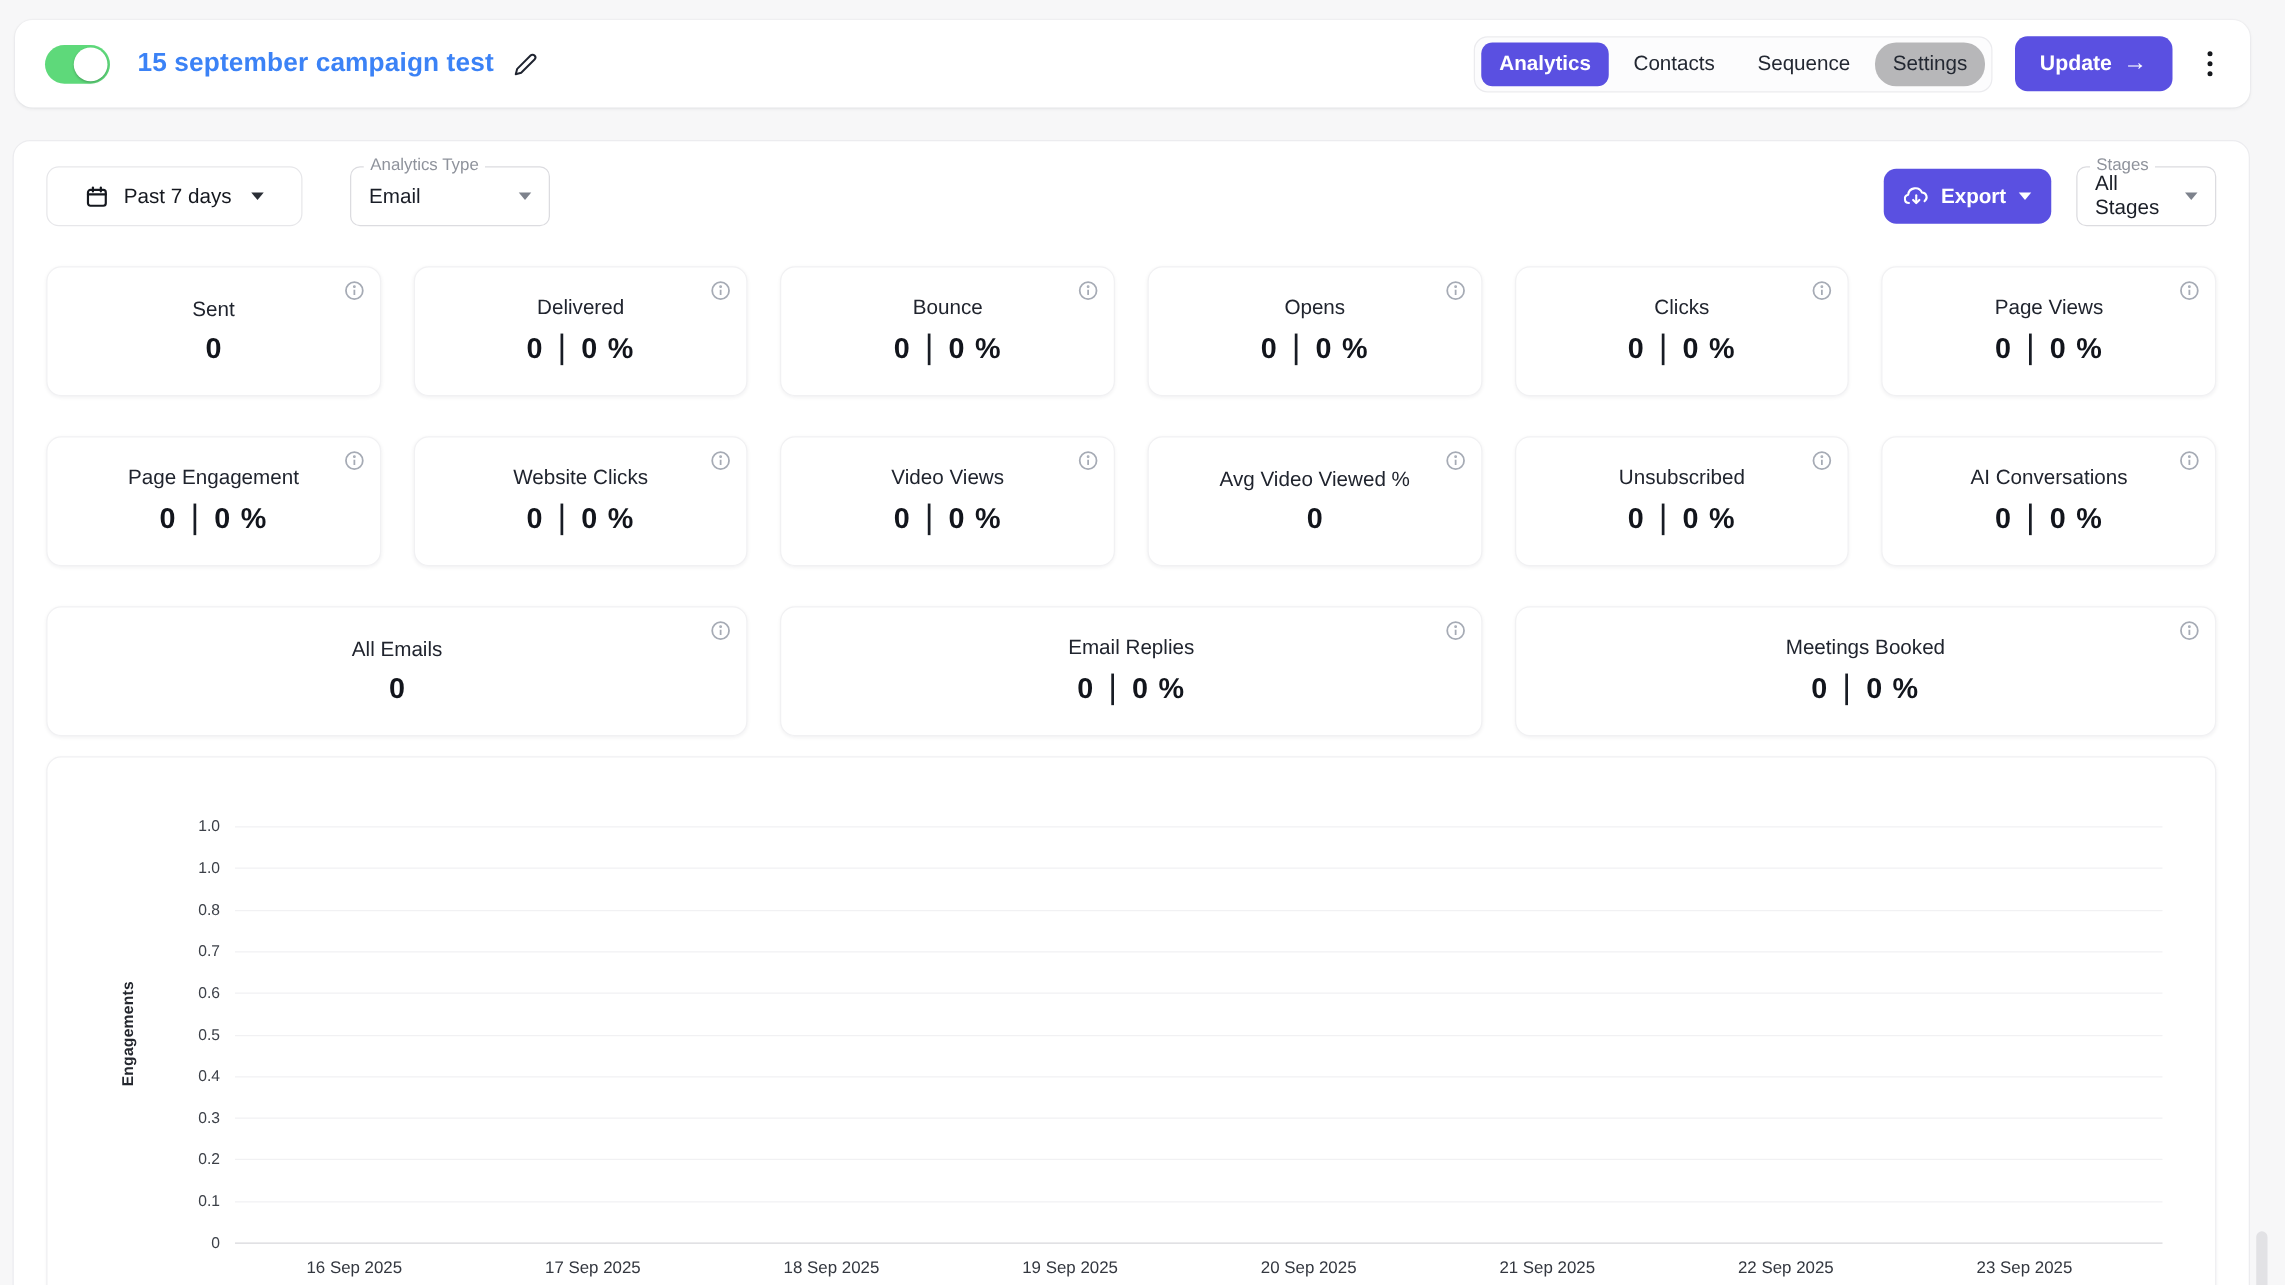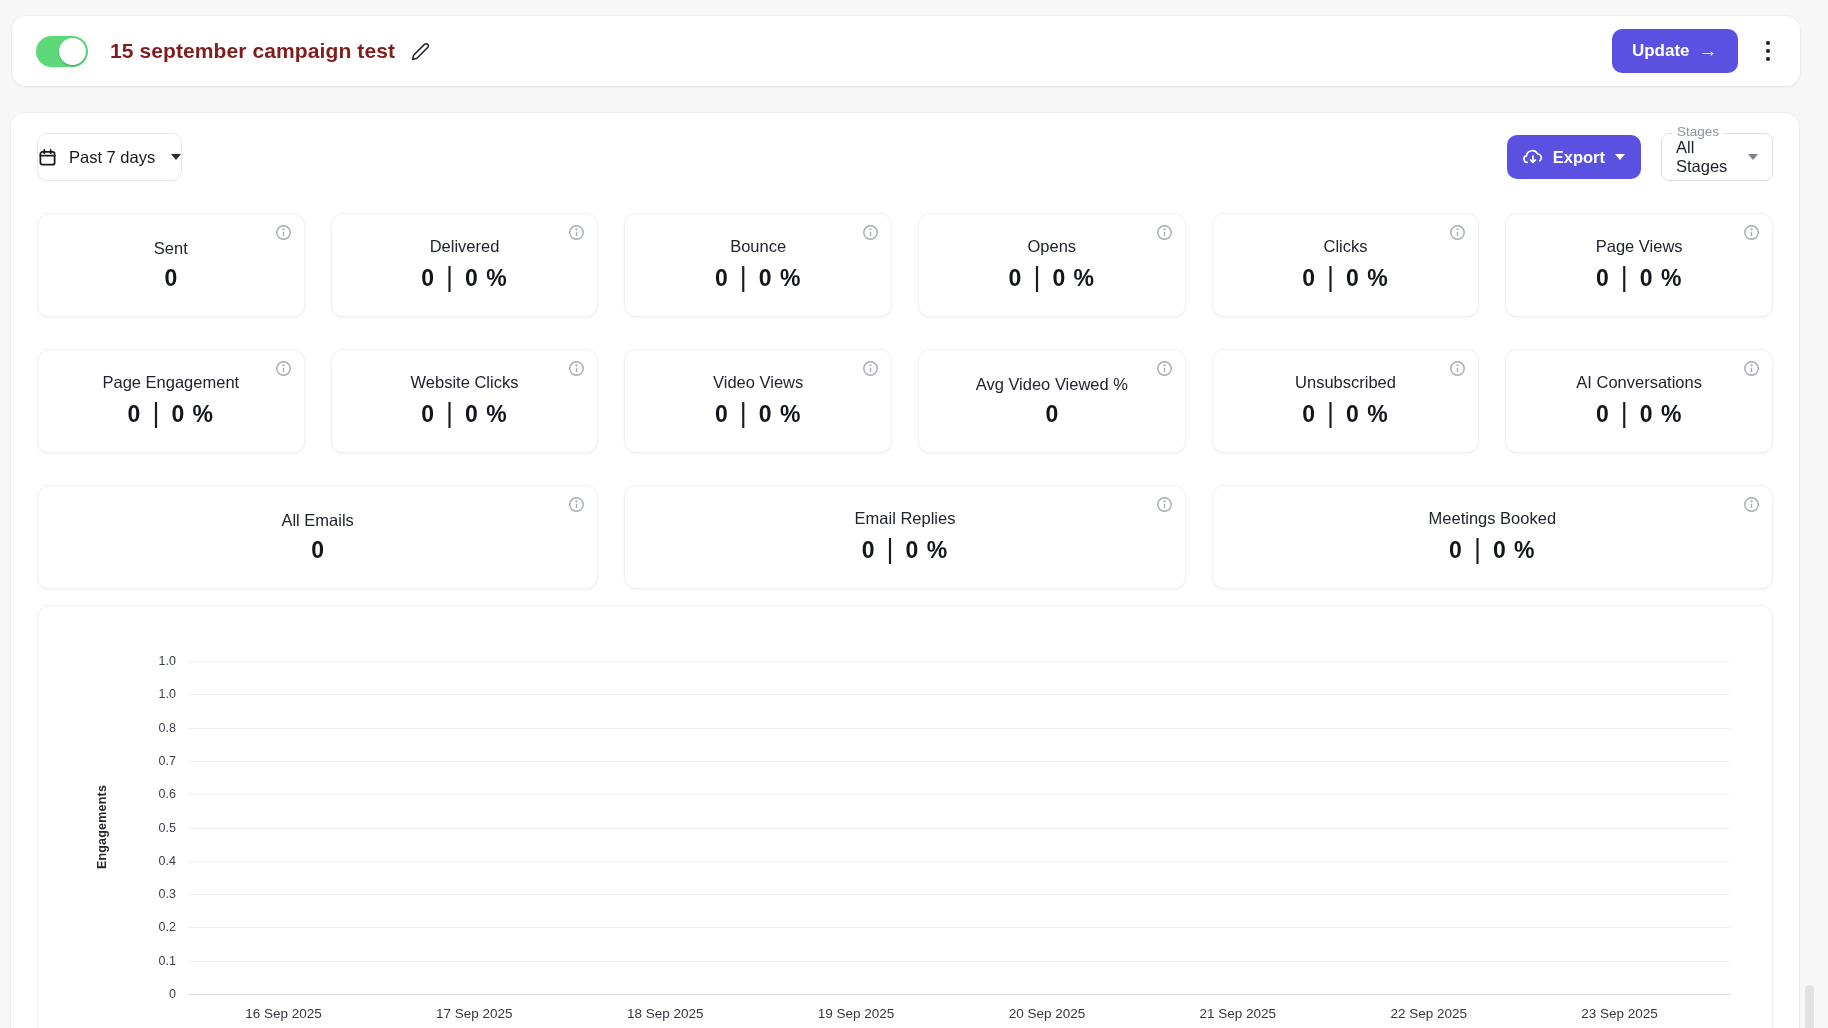--- a/index.html
+++ b/index.html
@@ -18,21 +18,21 @@
     display:flex; align-items:center; padding:0 24px;
   }
   .toggle {
     width:52px; height:31px; border-radius:16px; background:#5ed97a;
     position:relative; flex:0 0 auto; cursor:pointer;
   }
   .toggle .knob {
     position:absolute; top:2px; right:2px; width:27px; height:27px;
     border-radius:50%; background:#fff; box-shadow:0 1px 2px rgba(0,0,0,.25);
   }
-  .campaign-title { font-size:21px; font-weight:700; color:#7f1d1d; margin-left:22px; letter-spacing:.1px; }
+  .campaign-title { font-size:21px; font-weight:700; color:#3b82f6; margin-left:22px; letter-spacing:.1px; }
   .edit-icon { margin-left:16px; display:flex; cursor:pointer; color:#1f2430; }
   .header-spacer { flex:1; }
   .tab-group {
     display:flex; align-items:center; gap:6px;
     background:#fcfcfd; border:1px solid #ebebee; border-radius:11px; padding:4px 5px;
   }
   .tab { font-size:16.5px; padding:8px 14px; border-radius:9px; cursor:pointer; color:#232832; font-weight:500; white-space:nowrap; }
   .tab.active { background:#5a50e1; color:#fff; font-weight:700; }
   .tab.hovered { background:#b7b7b9; border-radius:17px; }
   .update-btn {
@@ -45,21 +45,21 @@
   .kebab i { width:4.5px; height:4.5px; border-radius:50%; background:#16181d; }
 
   
   .panel {
     position:absolute; left:10px; top:112px; width:1790px; height:990px;
     background:#fff; border:1px solid #ececef; border-radius:14px;
     padding:18px 26px;
   }
   .filter-row { display:flex; align-items:center; height:48px; margin-top:2px; }
   .date-btn {
-    display:flex; align-items:center; gap:12px; height:48px; padding:0 0;
+    display:flex; align-items:center; gap:12px; height:48px; padding:0 30px;
     border:1px solid #e7e7ea; border-radius:10px; background:#fff; cursor:pointer;
     font-family:inherit; font-size:16.5px; color:#15181f; font-weight:500;
   }
   .caret-down { width:0; height:0; border-left:5.5px solid transparent; border-right:5.5px solid transparent; border-top:6.5px solid currentColor; display:inline-block; }
   .date-btn .caret-down { margin-left:4px; color:#2a2e36; }
   .outlined-select {
     position:relative; height:48px; border:1px solid #dcdce0; border-radius:8px;
     display:flex; align-items:center; padding:0 14px; cursor:pointer; background:#fff;
   }
   .outlined-select .float-label {
@@ -123,20 +123,26 @@
   <div class="toggle">
     <div class="knob"></div>
   </div>
   <div class="campaign-title">15 september campaign test</div>
   <span class="edit-icon">
     <svg width="19" height="19" viewBox="0 0 24 24" fill="none" stroke="currentColor" stroke-width="2" stroke-linecap="round" stroke-linejoin="round">
       <path d="M17 3a2.8 2.8 0 1 1 4 4L7.5 20.5 2 22l1.5-5.5L17 3z"></path>
     </svg>
   </span>
   <div class="header-spacer"></div>
+  <div class="tab-group">
+    <div class="tab active">Analytics</div>
+    <div class="tab">Contacts</div>
+    <div class="tab">Sequence</div>
+    <div class="tab hovered">Settings</div>
+  </div>
   <button class="update-btn">
     <span>Update</span>
     <span class="update-arrow">→</span>
   </button>
   <div class="kebab">
       <i></i>
       <i></i>
       <i></i>
     </div>
 </div>
@@ -150,20 +156,25 @@
           <rect x="3" y="5" width="18" height="16" rx="2.5"></rect>
           <line x1="8" y1="2.5" x2="8" y2="6.5"></line>
             <line x1="16" y1="2.5" x2="16" y2="6.5"></line>
             <line x1="3" y1="9.5" x2="21" y2="9.5"></line>
         </svg>
       </span>
       <span>Past 7 days</span>
       <span class="caret-down"></span>
     </button>
 
+    <div class="outlined-select analytics-type">
+      <span class="float-label">Analytics Type</span>
+      <span class="sel-value">Email</span>
+      <span class="caret-down"></span>
+    </div>
 
     <button class="export-btn">
       <span>
         <svg width="20" height="20" viewBox="0 0 24 24" fill="none" stroke="#fff" stroke-width="2" stroke-linecap="round" stroke-linejoin="round">
           <path d="M20 16.6A4.5 4.5 0 0 0 17.5 8.4 7 7 0 0 0 4.2 10.6 4 4 0 0 0 5 18.5"></path>
           <path d="M12 11v7"></path>
             <path d="M9 15.5l3 3 3-3"></path>
         </svg>
       </span>
       <span>Export</span>

